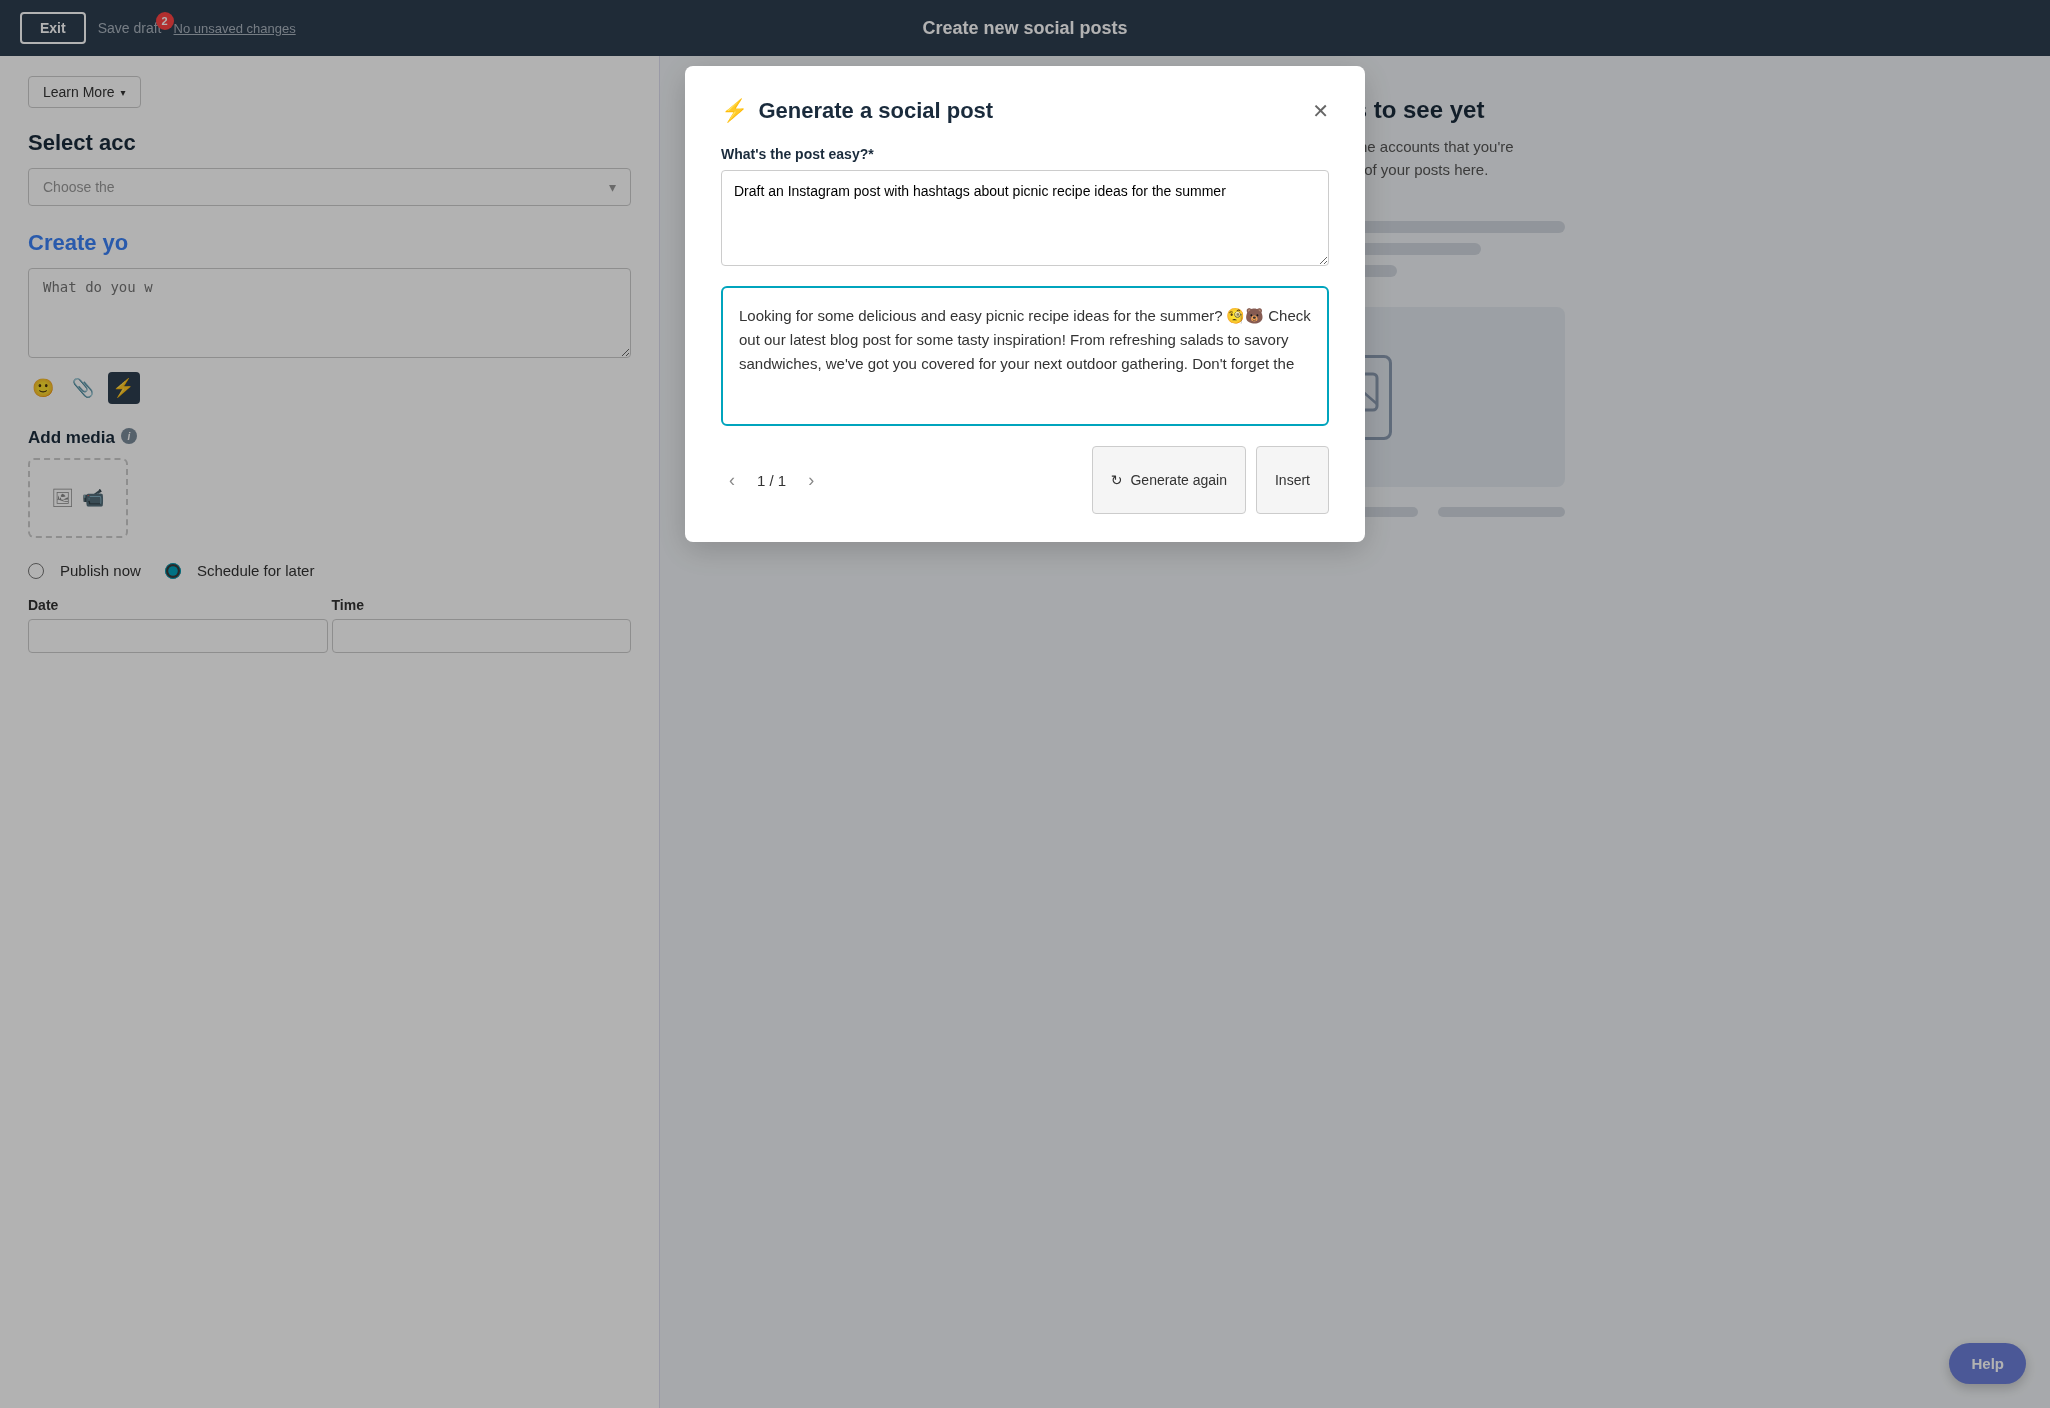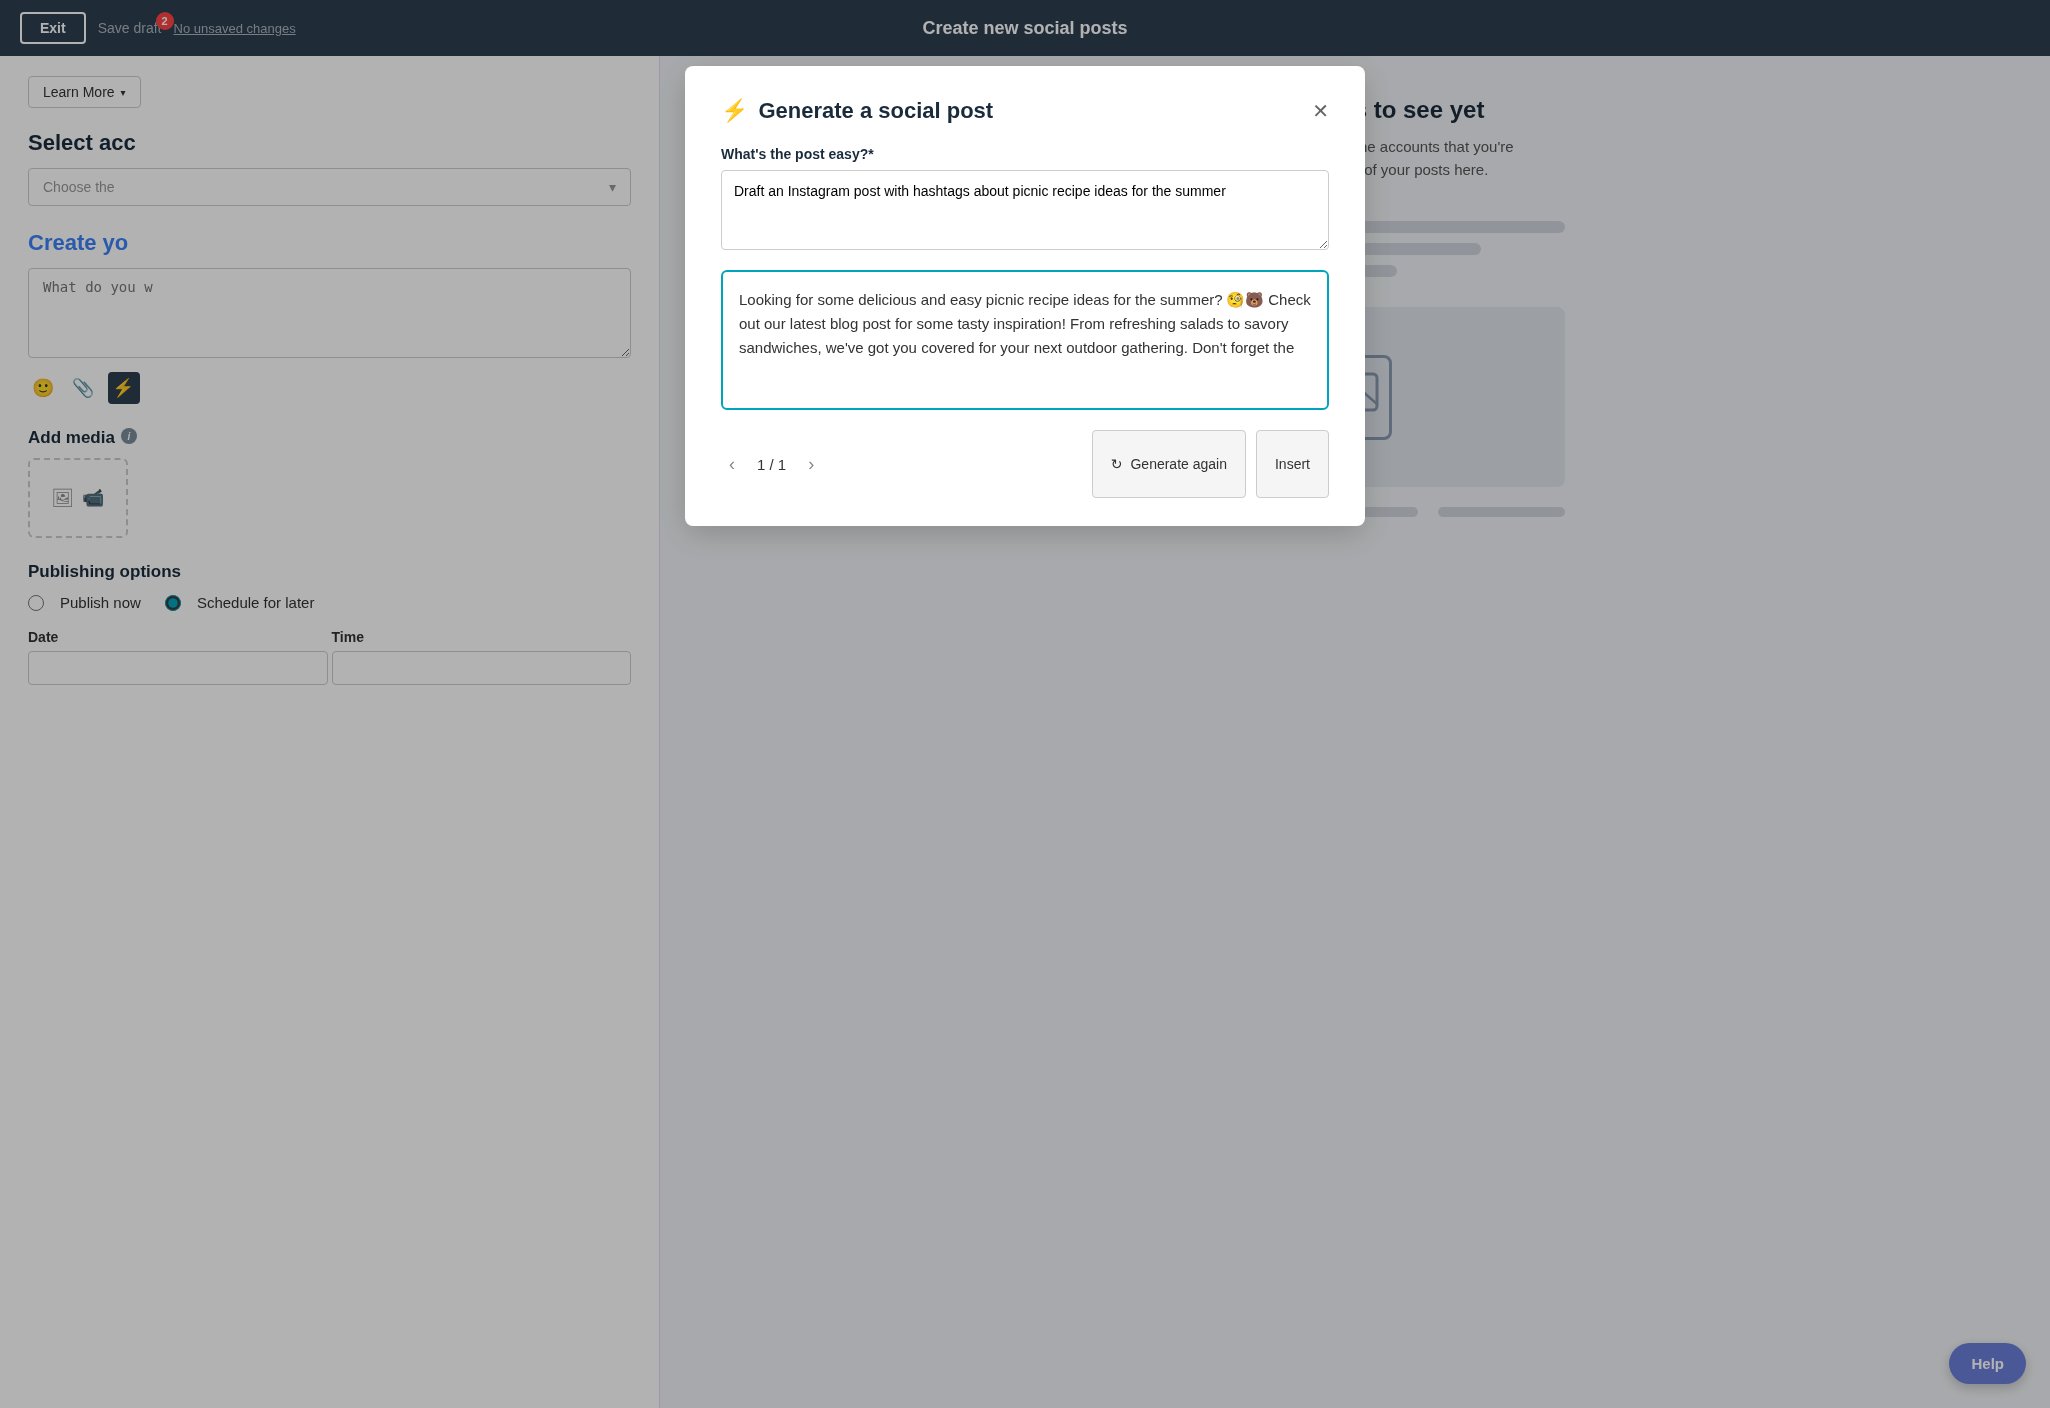--- a/index.html
+++ b/index.html
@@ -397,21 +397,21 @@
       line-height: 1;
     }
     .modal-label {
       font-size: 14px;
       font-weight: 700;
       color: #1a2b3c;
       margin-bottom: 8px;
     }
     .modal-textarea {
       width: 100%;
-      height: 80px;
+      height: 96px;
       border: 1px solid #ccc;
       border-radius: 4px;
       padding: 12px;
       font-size: 14px;
       resize: vertical;
       margin-bottom: 16px;
       font-family: inherit;
     }
     .modal-result-box {
       width: 100%;
@@ -510,21 +510,20 @@
 
     <div class="add-media-title">
       <span>Add media</span>
       <span class="info-icon">i</span>
     </div>
     <div class="media-upload-box">
       <span>🖼</span>
       <span>📹</span>
     </div>
 
-    <div class="publishing-title">Publishing options</div>
     <div class="radio-row">
       <label class="radio-label">
         <input type="radio" class="radio-input" name="publish" style="">
         <span>Publish now</span>
       </label>
       <label class="radio-label">
         <input type="radio" class="radio-input" name="publish" checked="" style="">
         <span>Schedule for later</span>
       </label>
     </div>

